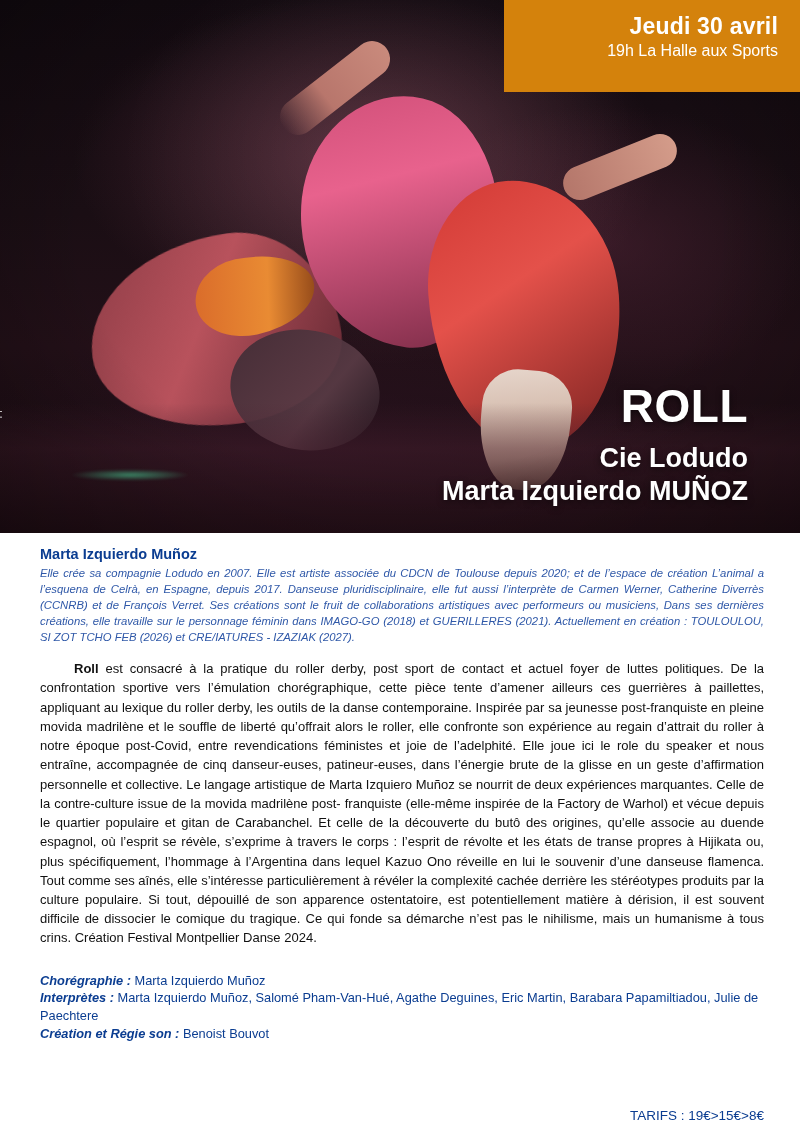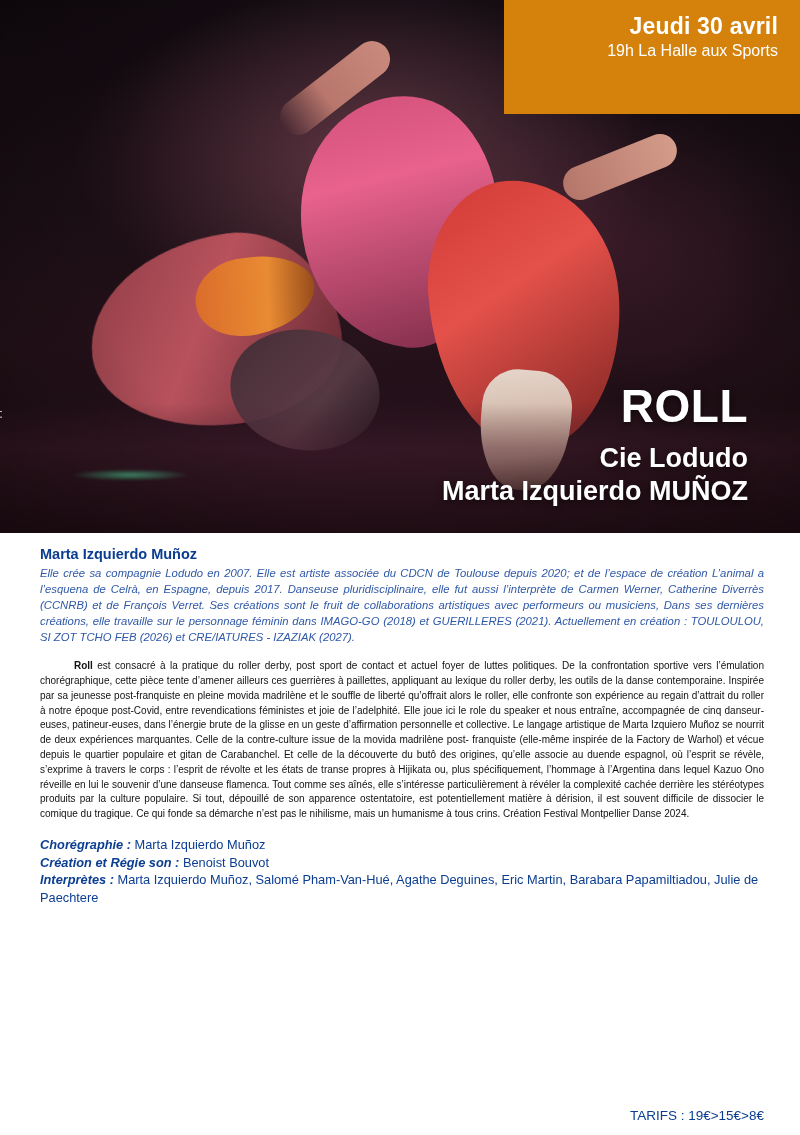--- a/index.html
+++ b/index.html
@@ -121,21 +121,21 @@
     position: absolute; inset: 0;
     background: radial-gradient(ellipse 700px 520px at 50% 45%, rgba(0,0,0,0) 45%, rgba(0,0,0,0.55) 100%);
   }
 
   
   .date-banner {
     position: absolute;
     top: 0;
     right: 0;
     width: 296px;
-    height: 114px;
+    height: 92px;
     background: #d4820c;
     color: #ffffff;
     box-sizing: border-box;
     padding: 14px 22px 10px 16px;
     text-align: right;
   }
   .date-line1 {
     font-size: 23px;
     font-weight: bold;
     line-height: 1.1;
@@ -213,24 +213,24 @@
     color: #2f58a8;
     font-size: 11.3px;
     font-style: italic;
     line-height: 1.42;
     text-align: justify;
     margin: 0 0 14px 0;
   }
 
   .desc {
     color: #111111;
-    font-size: 10px;
+    font-size: 13px;
     line-height: 1.48;
     text-align: justify;
-    margin: 0 0 14px 0;
+    margin: 0 0 24px 0;
     text-indent: 34px;
   }
   .desc b { font-weight: bold; }
 
   .distribution-head {
     color: #0b3d91;
     font-size: 14.5px;
     font-weight: bold;
     letter-spacing: .4px;
     margin: 0 0 2px 0;
@@ -287,20 +287,20 @@
 
   <div class="content">
 
     <div class="artist-name">Marta Izquierdo Muñoz</div>
     <div class="artist-bio">Elle crée sa compagnie Lodudo en 2007. Elle est artiste associée du CDCN de Toulouse depuis 2020; et de l’espace de création L’animal a l’esquena de Celrà, en Espagne, depuis 2017. Danseuse pluridisciplinaire, elle fut aussi l’interprète de Carmen Werner, Catherine Diverrès (CCNRB) et de François Verret. Ses créations sont le fruit de collaborations artistiques avec performeurs ou musiciens, Dans ses dernières créations, elle travaille sur le personnage féminin dans IMAGO-GO (2018) et GUERILLERES (2021). Actuellement en création : TOULOULOU, SI ZOT TCHO FEB (2026) et CRE/IATURES - IZAZIAK (2027).</div>
 
     <p class="desc"><b>Roll</b><span> est consacré à la pratique du roller derby, post sport de contact et actuel foyer de luttes politiques. De la confrontation sportive vers l’émulation chorégraphique, cette pièce tente d’amener ailleurs ces guerrières à paillettes, appliquant au lexique du roller derby, les outils de la danse contemporaine. Inspirée par sa jeunesse post-franquiste en pleine movida madrilène et le souffle de liberté qu’offrait alors le roller, elle confronte son expérience au regain d’attrait du roller à notre époque post-Covid, entre revendications féministes et joie de l’adelphité. Elle joue ici le role du speaker et nous entraîne, accompagnée de cinq danseur-euses, patineur-euses, dans l’énergie brute de la glisse en un geste d’affirmation personnelle et collective. Le langage artistique de Marta Izquiero Muñoz se nourrit de deux expériences marquantes. Celle de la contre-culture issue de la movida madrilène post- franquiste (elle-même inspirée de la Factory de Warhol) et vécue depuis le quartier populaire et gitan de Carabanchel. Et celle de la découverte du butô des origines, qu’elle associe au duende espagnol, où l’esprit se révèle, s’exprime à travers le corps : l’esprit de révolte et les états de transe propres à Hijikata ou, plus spécifiquement, l’hommage à l’Argentina dans lequel Kazuo Ono réveille en lui le souvenir d’une danseuse flamenca. Tout comme ses aînés, elle s’intéresse particulièrement à révéler la complexité cachée derrière les stéréotypes produits par la culture populaire. Si tout, dépouillé de son apparence ostentatoire, est potentiellement matière à dérision, il est souvent difficile de dissocier le comique du tragique. Ce qui fonde sa démarche n’est pas le nihilisme, mais un humanisme à tous crins. Création Festival Montpellier Danse 2024.</span></p>
 
 
     <p class="dist-line"><span class="lbl">Chorégraphie :</span><span> Marta Izquierdo Muñoz</span></p>
+    <p class="dist-line"><span class="lbl">Interprètes :</span><span> Marta Izquierdo Muñoz, Salomé Pham-Van-Hué, Agathe Deguines, Eric Martin, Barabara Papamiltiadou, Julie de Paechtere</span></p>
     <p class="dist-line"><span class="lbl">Création et Régie son :</span><span> Benoist Bouvot</span></p>
-    <p class="dist-line"><span class="lbl">Interprètes :</span><span> Marta Izquierdo Muñoz, Salomé Pham-Van-Hué, Agathe Deguines, Eric Martin, Barabara Papamiltiadou, Julie de Paechtere</span></p>
 
   </div>
 
   <div class="tarifs">TARIFS : 19€&gt;15€&gt;8€</div>
 
 </div>
 
 </body></html>

